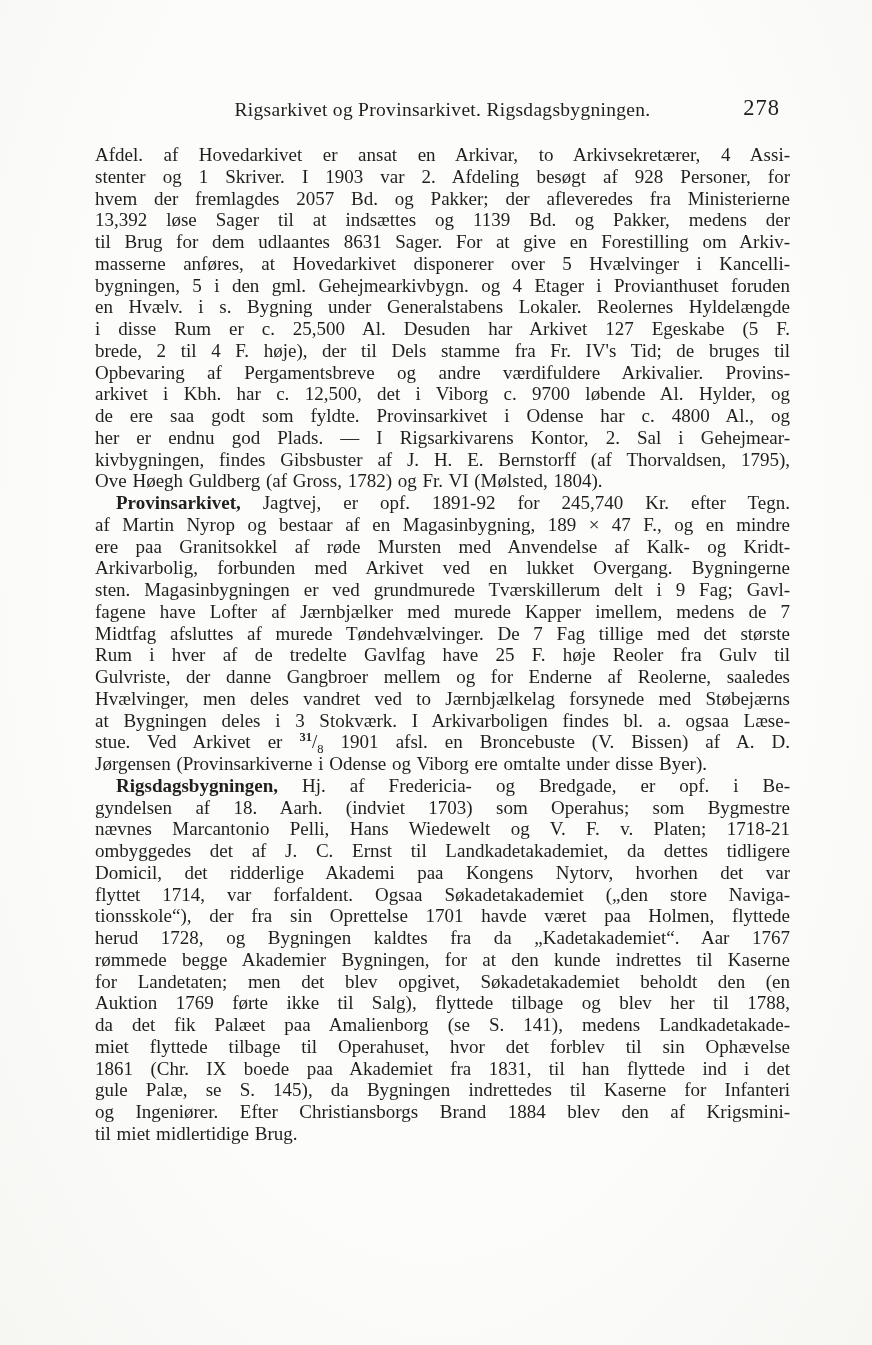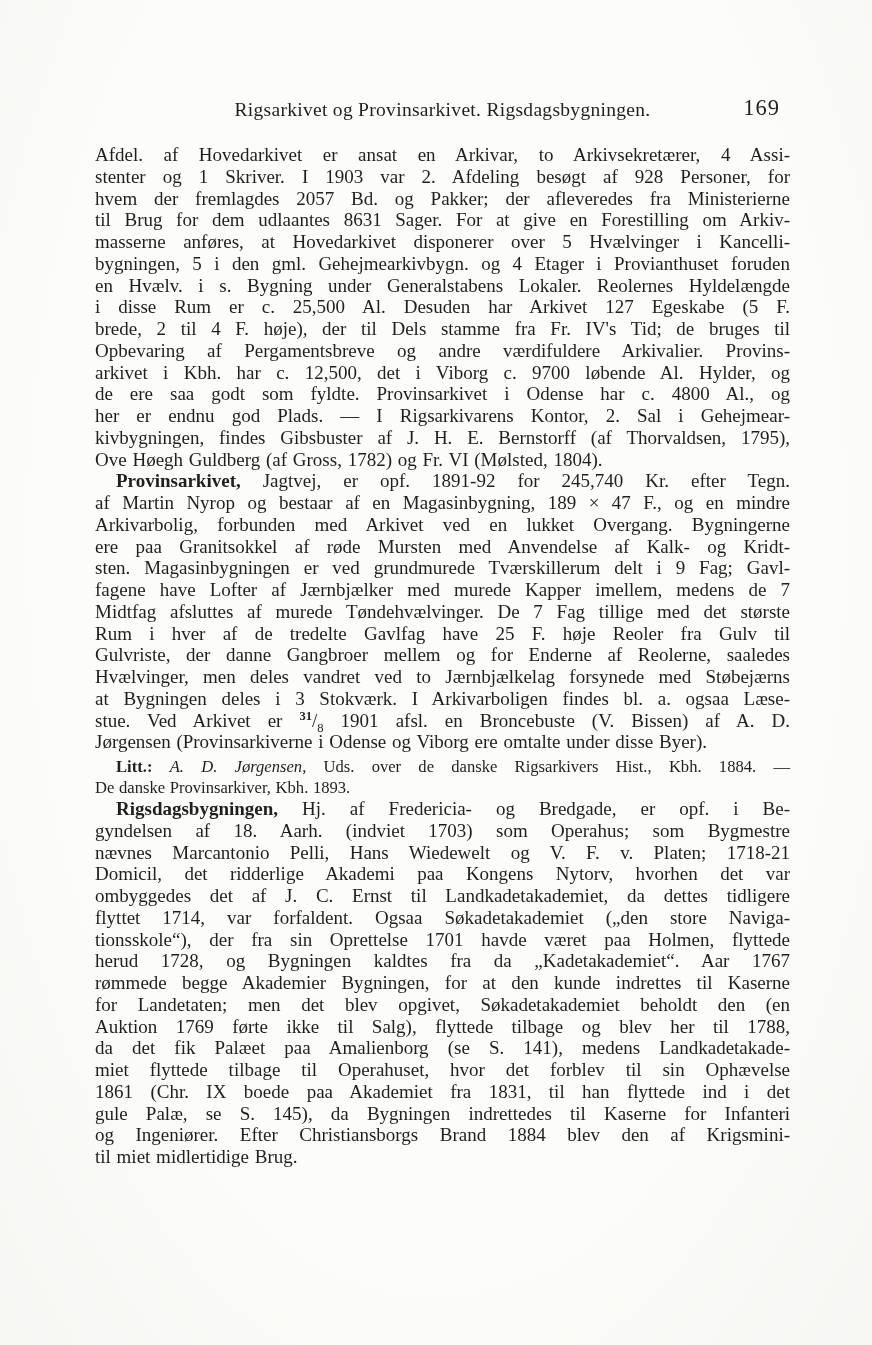--- a/index.html
+++ b/index.html
@@ -46,65 +46,62 @@
   .seg-i { font-style: italic; }
   .seg-sup { vertical-align: super; font-size: 66%; font-weight: bold; line-height: 0; }
   .seg-sub { vertical-align: sub; font-size: 66%; line-height: 0; }
 </style>
 </head>
 <body style="color: rgb(33, 31, 28); background: rgb(251, 251, 249);">
 
 <div class="page">
   <div class="header-row">
     <span class="header-title">Rigsarkivet og Provinsarkivet. Rigsdagsbygningen.</span>
-    <span class="page-number">169</span>
+    <span class="page-number">278</span>
   </div>
   <div class="text-block">
       <div class="para body">
         <div class="line"><span>Afdel. af Hovedarkivet er ansat en Arkivar, to Arkivsekretærer, 4 Assi-</span></div>
         <div class="line"><span>stenter og 1 Skriver. I 1903 var 2. Afdeling besøgt af 928 Personer, for</span></div>
         <div class="line"><span>hvem der fremlagdes 2057 Bd. og Pakker; der afleveredes fra Ministerierne</span></div>
+        <div class="line"><span>13,392 løse Sager til at indsættes og 1139 Bd. og Pakker, medens der</span></div>
         <div class="line"><span>til Brug for dem udlaantes 8631 Sager. For at give en Forestilling om Arkiv-</span></div>
         <div class="line"><span>masserne anføres, at Hovedarkivet disponerer over 5 Hvælvinger i Kancelli-</span></div>
         <div class="line"><span>bygningen, 5 i den gml. Gehejmearkivbygn. og 4 Etager i Provianthuset foruden</span></div>
         <div class="line"><span>en Hvælv. i s. Bygning under Generalstabens Lokaler. Reolernes Hyldelængde</span></div>
         <div class="line"><span>i disse Rum er c. 25,500 Al. Desuden har Arkivet 127 Egeskabe (5 F.</span></div>
         <div class="line"><span>brede, 2 til 4 F. høje), der til Dels stamme fra Fr. IV's Tid; de bruges til</span></div>
         <div class="line"><span>Opbevaring af Pergamentsbreve og andre værdifuldere Arkivalier. Provins-</span></div>
         <div class="line"><span>arkivet i Kbh. har c. 12,500, det i Viborg c. 9700 løbende Al. Hylder, og</span></div>
         <div class="line"><span>de ere saa godt som fyldte. Provinsarkivet i Odense har c. 4800 Al., og</span></div>
         <div class="line"><span>her er endnu god Plads. — I Rigsarkivarens Kontor, 2. Sal i Gehejmear-</span></div>
         <div class="line"><span>kivbygningen, findes Gibsbuster af J. H. E. Bernstorff (af Thorvaldsen, 1795),</span></div>
         <div class="line last"><span>Ove Høegh Guldberg (af Gross, 1782) og Fr. VI (Mølsted, 1804).</span></div>
       </div>
       <div class="para body">
         <div class="line indent"><span class="seg-b">Provinsarkivet,</span><span> Jagtvej, er opf. 1891-92 for 245,740 Kr. efter Tegn.</span></div>
         <div class="line"><span>af Martin Nyrop og bestaar af en Magasinbygning, 189 × 47 F., og en mindre</span></div>
+        <div class="line"><span>ere paa Granitsokkel af røde Mursten med Anvendelse af Kalk- og Kridt-</span></div>
         <div class="line"><span>Arkivarbolig, forbunden med Arkivet ved en lukket Overgang. Bygningerne</span></div>
-        <div class="line"><span>ere paa Granitsokkel af røde Mursten med Anvendelse af Kalk- og Kridt-</span></div>
         <div class="line"><span>sten. Magasinbygningen er ved grundmurede Tværskillerum delt i 9 Fag; Gavl-</span></div>
         <div class="line"><span>fagene have Lofter af Jærnbjælker med murede Kapper imellem, medens de 7</span></div>
         <div class="line"><span>Midtfag afsluttes af murede Tøndehvælvinger. De 7 Fag tillige med det største</span></div>
         <div class="line"><span>Rum i hver af de tredelte Gavlfag have 25 F. høje Reoler fra Gulv til</span></div>
         <div class="line"><span>Gulvriste, der danne Gangbroer mellem og for Enderne af Reolerne, saaledes</span></div>
         <div class="line"><span>Hvælvinger, men deles vandret ved to Jærnbjælkelag forsynede med Støbejærns</span></div>
         <div class="line"><span>at Bygningen deles i 3 Stokværk. I Arkivarboligen findes bl. a. ogsaa Læse-</span></div>
         <div class="line"><span>stue. Ved Arkivet er </span><span class="seg-sup">31</span><span>/</span><span class="seg-sub">8</span><span> 1901 afsl. en Broncebuste (V. Bissen) af A. D.</span></div>
         <div class="line last"><span>Jørgensen (Provinsarkiverne i Odense og Viborg ere omtalte under disse Byer).</span></div>
       </div>
-      <div class="para litt" style="margin-top: 3px;">
-        <div class="line indent"><span class="seg-b">Litt.:</span><span> </span><span class="seg-i">A. D. Jørgensen</span><span>, Uds. over de danske Rigsarkivers Hist., Kbh. 1884. —</span></div>
-        <div class="line last"><span>De danske Provinsarkiver, Kbh. 1893.</span></div>
-      </div>
       <div class="para body" style="">
         <div class="line indent"><span class="seg-b">Rigsdagsbygningen,</span><span> Hj. af Fredericia- og Bredgade, er opf. i Be-</span></div>
         <div class="line"><span>gyndelsen af 18. Aarh. (indviet 1703) som Operahus; som Bygmestre</span></div>
         <div class="line"><span>nævnes Marcantonio Pelli, Hans Wiedewelt og V. F. v. Platen; 1718-21</span></div>
+        <div class="line"><span>ombyggedes det af J. C. Ernst til Landkadetakademiet, da dettes tidligere</span></div>
         <div class="line"><span>Domicil, det ridderlige Akademi paa Kongens Nytorv, hvorhen det var</span></div>
-        <div class="line"><span>ombyggedes det af J. C. Ernst til Landkadetakademiet, da dettes tidligere</span></div>
         <div class="line"><span>flyttet 1714, var forfaldent. Ogsaa Søkadetakademiet („den store Naviga-</span></div>
         <div class="line"><span>tionsskole“), der fra sin Oprettelse 1701 havde været paa Holmen, flyttede</span></div>
         <div class="line"><span>herud 1728, og Bygningen kaldtes fra da „Kadetakademiet“. Aar 1767</span></div>
         <div class="line"><span>rømmede begge Akademier Bygningen, for at den kunde indrettes til Kaserne</span></div>
         <div class="line"><span>for Landetaten; men det blev opgivet, Søkadetakademiet beholdt den (en</span></div>
         <div class="line"><span>Auktion 1769 førte ikke til Salg), flyttede tilbage og blev her til 1788,</span></div>
         <div class="line"><span>da det fik Palæet paa Amalienborg (se S. 141), medens Landkadetakade-</span></div>
         <div class="line"><span>miet flyttede tilbage til Operahuset, hvor det forblev til sin Ophævelse</span></div>
         <div class="line"><span>1861 (Chr. IX boede paa Akademiet fra 1831, til han flyttede ind i det</span></div>
         <div class="line"><span>gule Palæ, se S. 145), da Bygningen indrettedes til Kaserne for Infanteri</span></div>

